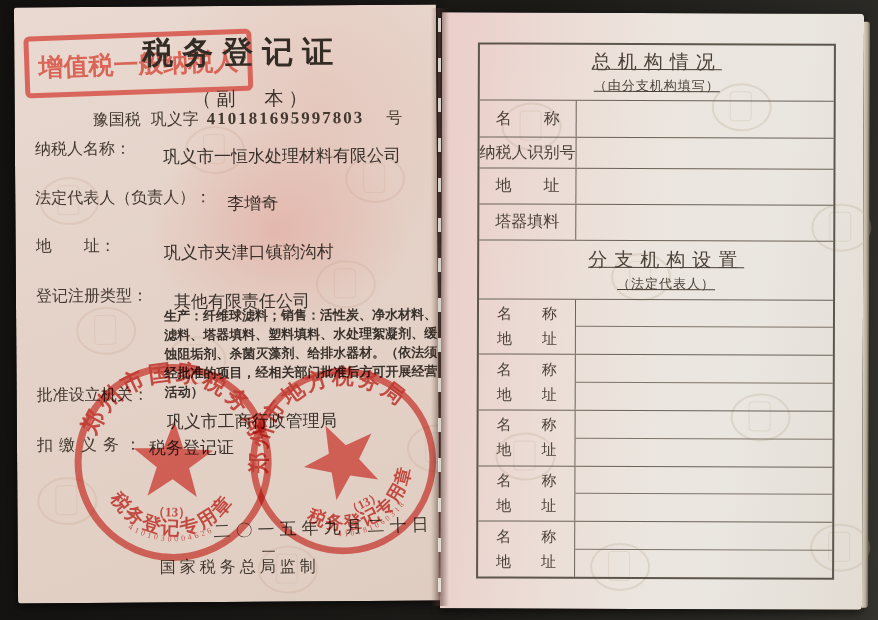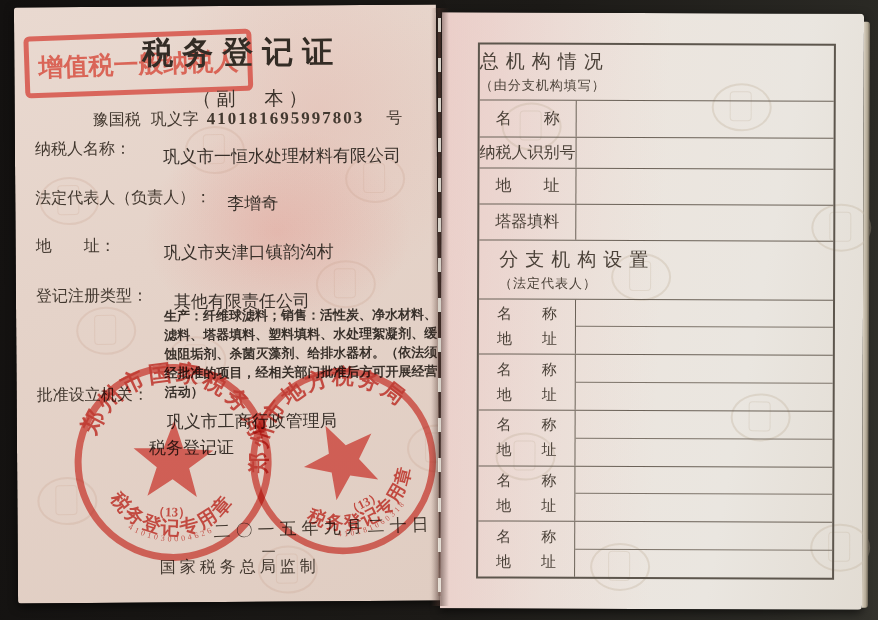--- a/index.html
+++ b/index.html
@@ -55,21 +55,21 @@
   .ifooter{left:142px;top:551px;font-size:16px;letter-spacing:4px;z-index:3;}
   
   .seal{position:absolute;mix-blend-mode:multiply;opacity:.92;z-index:5;}
   .seal-national{left:50px;top:350px;transform:rotate(2deg);}
   .seal-local{left:226px;top:356px;transform:rotate(-26deg);}
   
   .rtable{position:absolute;left:36px;top:30px;width:354px;height:532px;
     border:2px solid #5d564d;display:flex;flex-direction:column;color:#4a4138;}
   .trow{display:flex;border-bottom:1px solid #6b6258;}
   .trow:last-child{border-bottom:none;}
-  .sect{flex-direction:column;justify-content:center;}
+  .sect{flex-direction:column;align-items:center;justify-content:center;text-decoration:underline;}
   .sect .stitle{font-size:19px;letter-spacing:7px;font-weight:500;}
   .sect .snote{font-size:13px;letter-spacing:1px;margin-top:2px;}
   .tlabel{width:96px;border-right:1px solid #6b6258;display:flex;flex-direction:column;
     align-items:center;justify-content:center;font-size:16px;}
   .tval{flex:1;display:flex;flex-direction:column;}
   .rh1{height:55px;} .rr1{height:37px;} .rr2{height:30px;} .rr3{height:35px;} .rr4{height:35px;}
   .rh2{height:58px;padding-left:20px;} .pair{height:55px;}
   .pair .tlabel{font-size:15px;gap:6px;}
   .pair .half{flex:1;}
   .pair .half:first-child{border-bottom:1px solid #7d746a;}
@@ -110,20 +110,21 @@
     <div class="abs fvalue" style="left:148px;top:235px">巩义市夹津口镇韵沟村</div>
 
     <div class="abs fvalue" style="left:158px;top:284px">其他有限责任公司</div>
     <div class="abs flabel ink" style="left:20px;top:279px">登记注册类型：</div>
 
     <div class="abs fvalue scope-val" style="left:148px;top:300px">生产：纤维球滤料；销售：活性炭、净水材料、滤料、塔器填料、塑料填料、水处理絮凝剂、缓蚀阻垢剂、杀菌灭藻剂、给排水器材。（依法须经批准的项目，经相关部门批准后方可开展经营活动）</div>
 
     <div class="abs flabel ink" style="left:20px;top:378px">批准设立机关：</div>
     <div class="abs fvalue" style="left:150px;top:404px">巩义市工商行政管理局</div>
 
+    <div class="abs flabel ink ls6" style="left:20px;top:428px">扣缴义务：</div>
     <div class="abs fvalue" style="left:132px;top:430px">税务登记证</div>
 
     <div class="abs idate ink">二〇一五年九月二十日</div>
     <div class="abs idate-mark ink">一</div>
     <div class="abs ifooter ink">国家税务总局监制</div>
 
     <svg class="seal seal-national" width="212" height="212" viewBox="0 0 212 212">
       <defs>
         <path id="s1top" d="M 31.4 140 A 82 82 0 1 1 180.6 140" fill="none"></path>
         <path id="s1bot" d="M 35.4 120 A 72 72 0 0 0 176.6 120" fill="none"></path>

